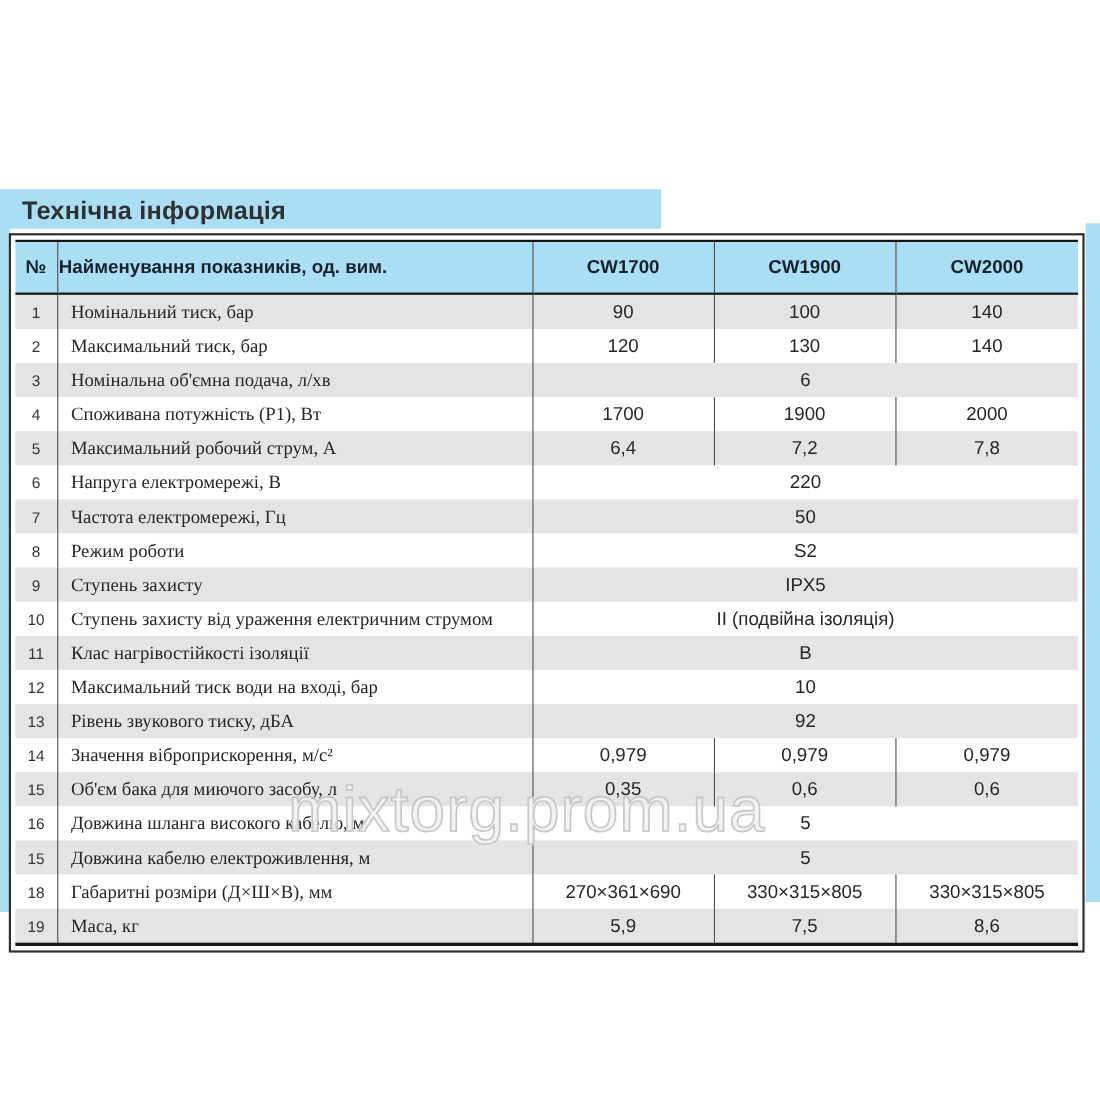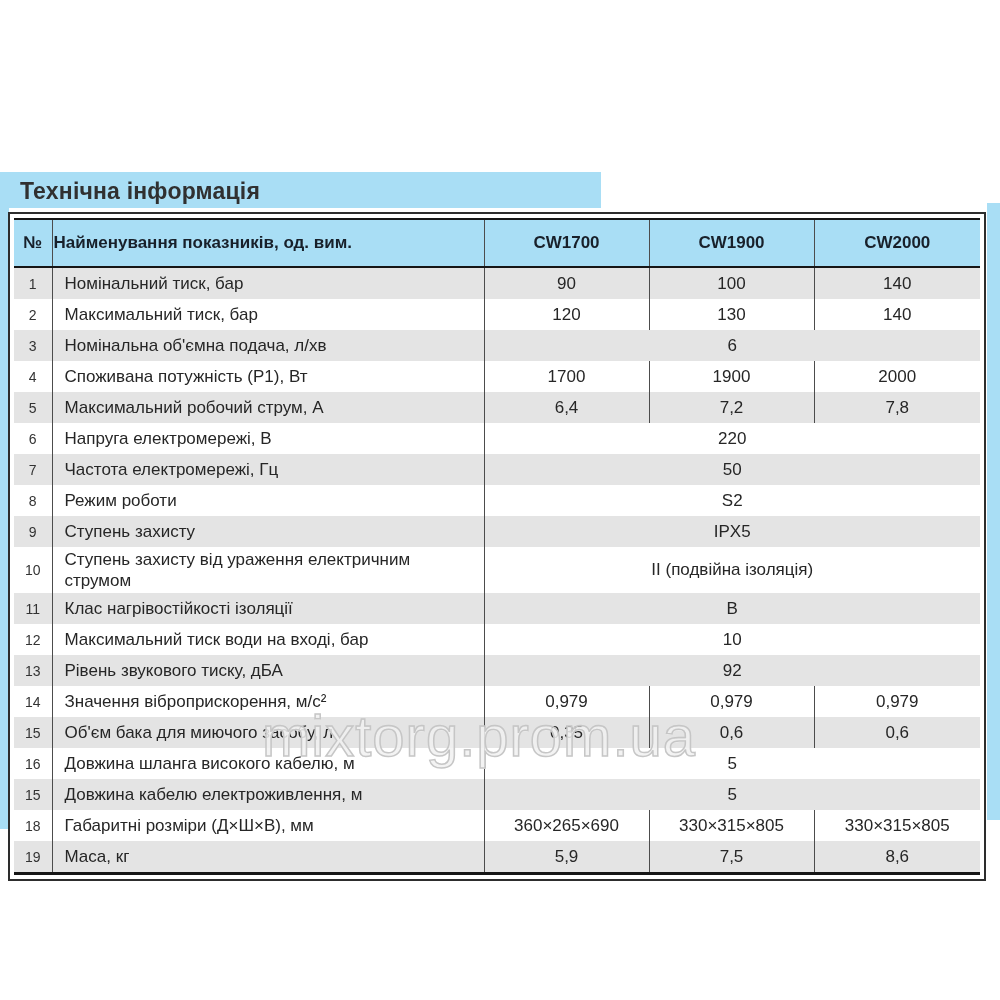--- a/index.html
+++ b/index.html
@@ -49,21 +49,21 @@
     text-align: center;
     vertical-align: middle;
   }
   th.h-num  { border-right: 1px solid #4c4c4c; }
   th.h-name { border-right: 1px solid #4c4c4c; text-align: left; }
   th.h-model{ border-left: 1px solid #4c4c4c; }
 
   tbody td { height: 27px; vertical-align: middle; font-size: 17px; color: #262626; }
   tr.band td { background: #e4e4e4; }
   td.c-num  { border-right: 1px solid #4c4c4c; text-align: center; font-size: 14px; color: #333; }
-  td.c-name { border-right: 1px solid #4c4c4c; text-align: left; padding: 2px 8px 2px 12px; line-height: 21px; }
+  td.c-name { border-right: 1px solid #4c4c4c; text-align: left; padding: 2px 8px 2px 12px; line-height: 21px; font-family: Liberation Serif, serif; }
   td.c-val  { text-align: center; }
   td.c-val.sep { border-left: 1px solid #4c4c4c; }
 
   
   .watermark {
     position: absolute; left: 262px; top: 702px;
     font-size: 58px; font-weight: 400; letter-spacing: 1px;
     color: rgba(215,215,215,0.30);
     -webkit-text-stroke: 1.5px #c6c6c6;
     text-shadow: 0 1px 0 rgba(255,255,255,0.8);
@@ -196,21 +196,21 @@
             <td class="c-val merged" colspan="3">5</td>
           </tr>
           <tr class="band">
             <td class="c-num">15</td>
             <td class="c-name">Довжина кабелю електроживлення, м</td>
             <td class="c-val merged" colspan="3">5</td>
           </tr>
           <tr>
             <td class="c-num">18</td>
             <td class="c-name">Габаритні розміри (Д×Ш×В), мм</td>
-            <td class="c-val sep">360×265×690</td>
+            <td class="c-val sep">270×361×690</td>
             <td class="c-val sep">330×315×805</td>
             <td class="c-val sep">330×315×805</td>
           </tr>
           <tr class="band">
             <td class="c-num">19</td>
             <td class="c-name">Маса, кг</td>
             <td class="c-val sep">5,9</td>
             <td class="c-val sep">7,5</td>
             <td class="c-val sep">8,6</td>
           </tr>

